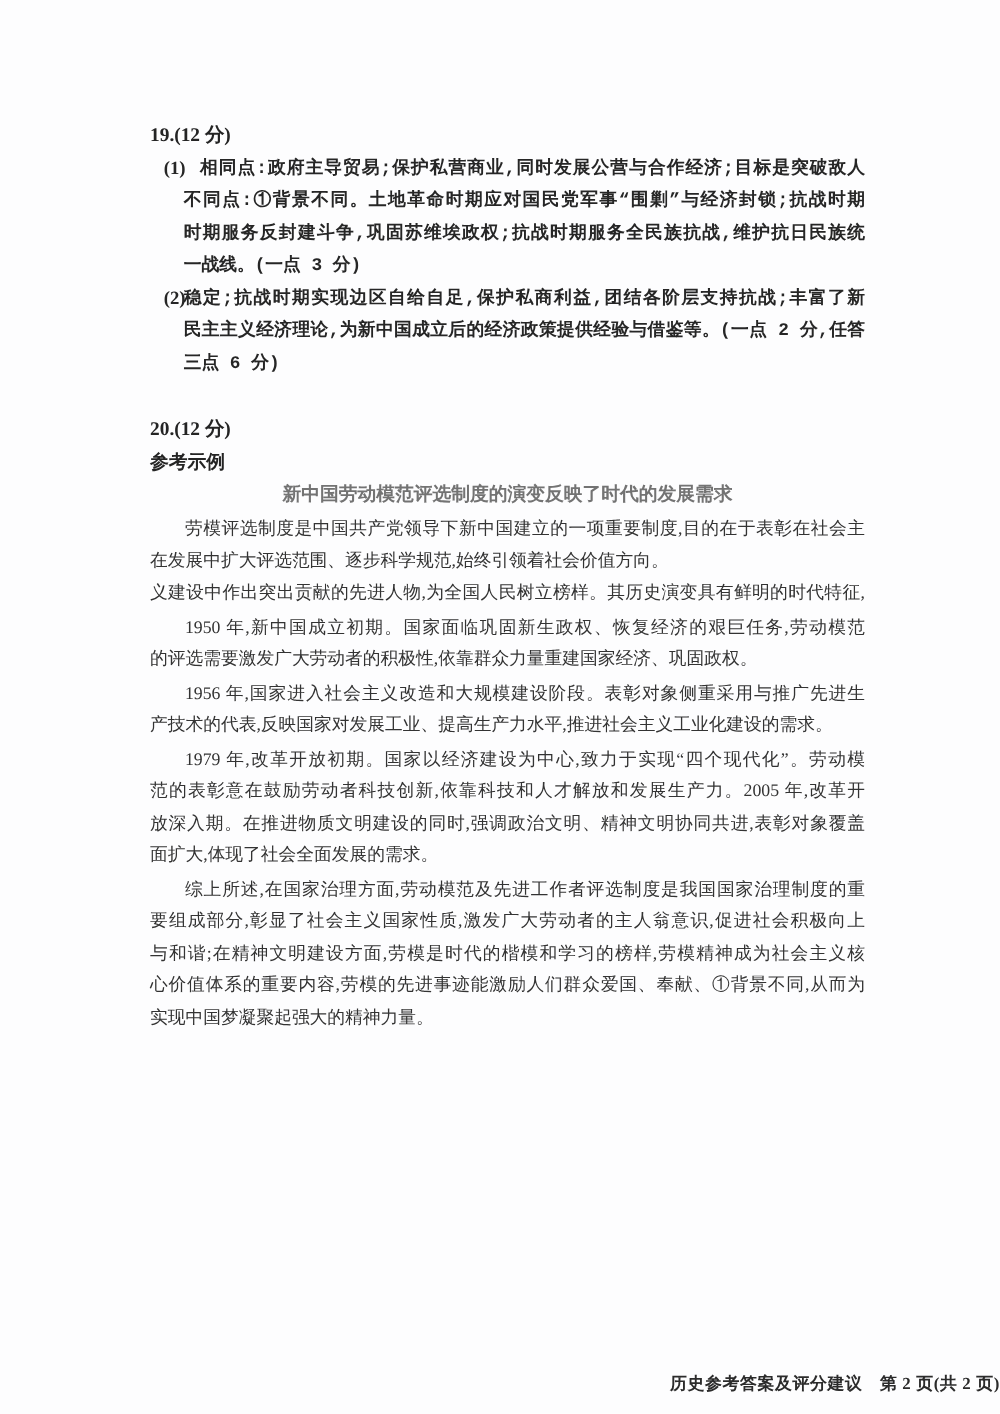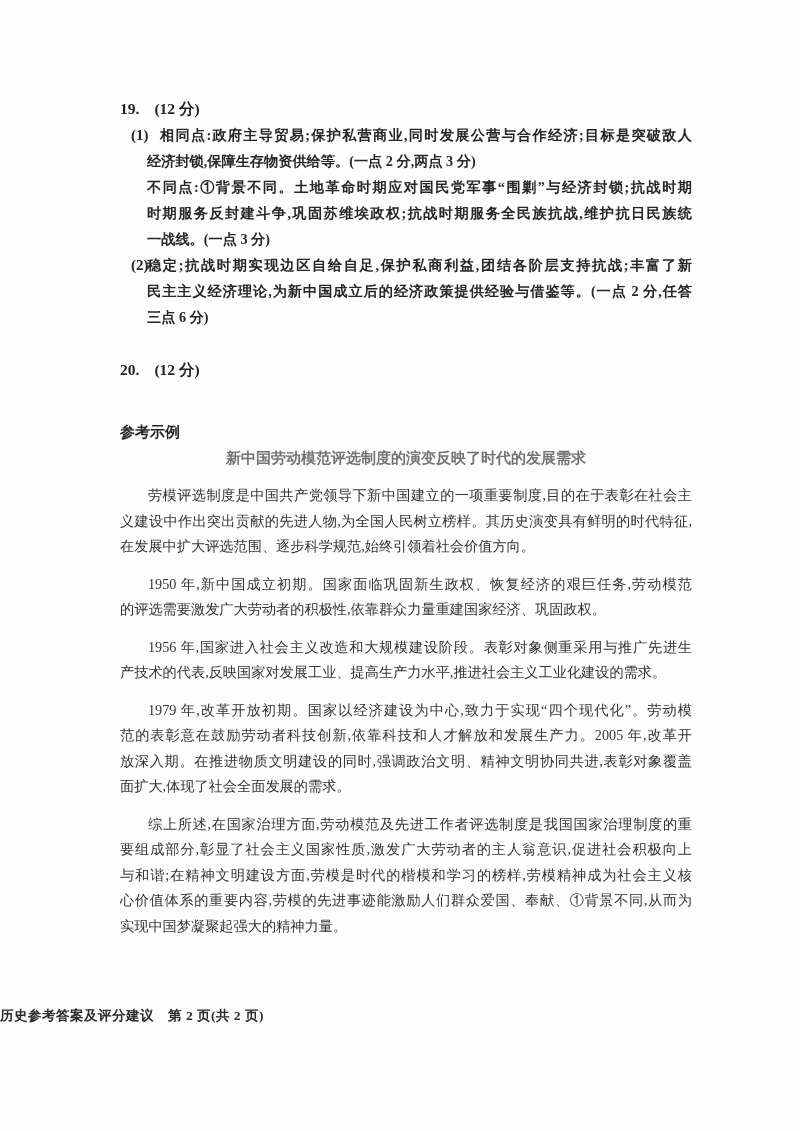--- a/index.html
+++ b/index.html
@@ -18,82 +18,80 @@
     top: 96px;
     width: 572px;
     font-size: 14.2px;
   }
   .q-heading {
     font-weight: bold;
     font-size: 15.5px;
     line-height: 26px;
     color: #242424;
   }
-  .q-heading .score { margin-left: 15px; }
+  .q-heading .score { margin-left: 0; }
   .h20 { margin-top: 27px; }
   .part {
     position: relative;
     padding-left: 27px;
     font-weight: bold;
     color: #262626;
   }
   .plabel {
     position: absolute;
     left: 11px;
     top: 0;
     line-height: 26px;
     font-size: 15px;
   }
-  .ln { line-height: 26px; }
+  .ln { line-height: 26px; font-family: Liberation Mono, monospace; }
   .bln { line-height: 25.5px; }
   .just { text-align: justify; text-align-last: justify; }
   .end { text-align: left; }
   .first { text-indent: 13px; }
   .fi { text-indent: 28px; }
   .sub {
     font-weight: bold;
     font-size: 15px;
     line-height: 26px;
     color: #242424;
-    margin-top: 36px;
   }
   .essay-title {
     text-align: center;
     font-weight: bold;
     font-size: 15px;
     line-height: 26px;
     color: #737373;
   }
-  .para { margin-top: 12px; color: #333333; }
+  .para { margin-top: 2px; color: #333333; }
   .footer {
     position: absolute;
     left: 0;
     right: 0;
-    top: 1007px;
-    text-align: left;
+    top: 1098px;
+    text-align: right;
     font-weight: bold;
     font-size: 13.5px;
     color: #2b2b2b;
     letter-spacing: 0.5px;
   }
 </style>
 </head>
 <body>
 
 <div class="page">
   <div class="content">
 
     <div class="q-heading">
       <span>19.</span><span class="score">(12 分)</span>
     </div>
 
     <div class="part">
       <span class="plabel">(1)</span>
       <div class="ln just first">相同点:政府主导贸易;保护私营商业,同时发展公营与合作经济;目标是突破敌人</div>
-      <div class="ln end">经济封锁,保障生存物资供给等。(一点 2 分,两点 3 分)</div>
       <div class="ln just">不同点:①背景不同。土地革命时期应对国民党军事“围剿”与经济封锁;抗战时期</div>
       <div class="ln just">时期服务反封建斗争,巩固苏维埃政权;抗战时期服务全民族抗战,维护抗日民族统</div>
       <div class="ln end">一战线。(一点 3 分)</div>
     </div>
 
     <div class="part">
       <span class="plabel">(2)</span>
       <div class="ln just">稳定;抗战时期实现边区自给自足,保护私商利益,团结各阶层支持抗战;丰富了新</div>
       <div class="ln just">民主主义经济理论,为新中国成立后的经济政策提供经验与借鉴等。(一点 2 分,任答</div>
       <div class="ln end">三点 6 分)</div>
@@ -102,22 +100,22 @@
     <div class="q-heading h20">
       <span>20.</span><span class="score">(12 分)</span>
     </div>
 
     <div class="sub">参考示例</div>
 
     <div class="essay-title">新中国劳动模范评选制度的演变反映了时代的发展需求</div>
 
     <div class="para">
       <div class="bln just fi">劳模评选制度是中国共产党领导下新中国建立的一项重要制度,目的在于表彰在社会主</div>
+      <div class="bln end">在发展中扩大评选范围、逐步科学规范,始终引领着社会价值方向。</div>
       <div class="bln just">义建设中作出突出贡献的先进人物,为全国人民树立榜样。其历史演变具有鲜明的时代特征,</div>
-      <div class="bln end">在发展中扩大评选范围、逐步科学规范,始终引领着社会价值方向。</div>
     </div>
 
     <div class="para">
       <div class="bln just fi">1950 年,新中国成立初期。国家面临巩固新生政权、恢复经济的艰巨任务,劳动模范</div>
       <div class="bln end">的评选需要激发广大劳动者的积极性,依靠群众力量重建国家经济、巩固政权。</div>
     </div>
 
     <div class="para">
       <div class="bln just fi">1956 年,国家进入社会主义改造和大规模建设阶段。表彰对象侧重采用与推广先进生</div>
       <div class="bln end">产技术的代表,反映国家对发展工业、提高生产力水平,推进社会主义工业化建设的需求。</div>

